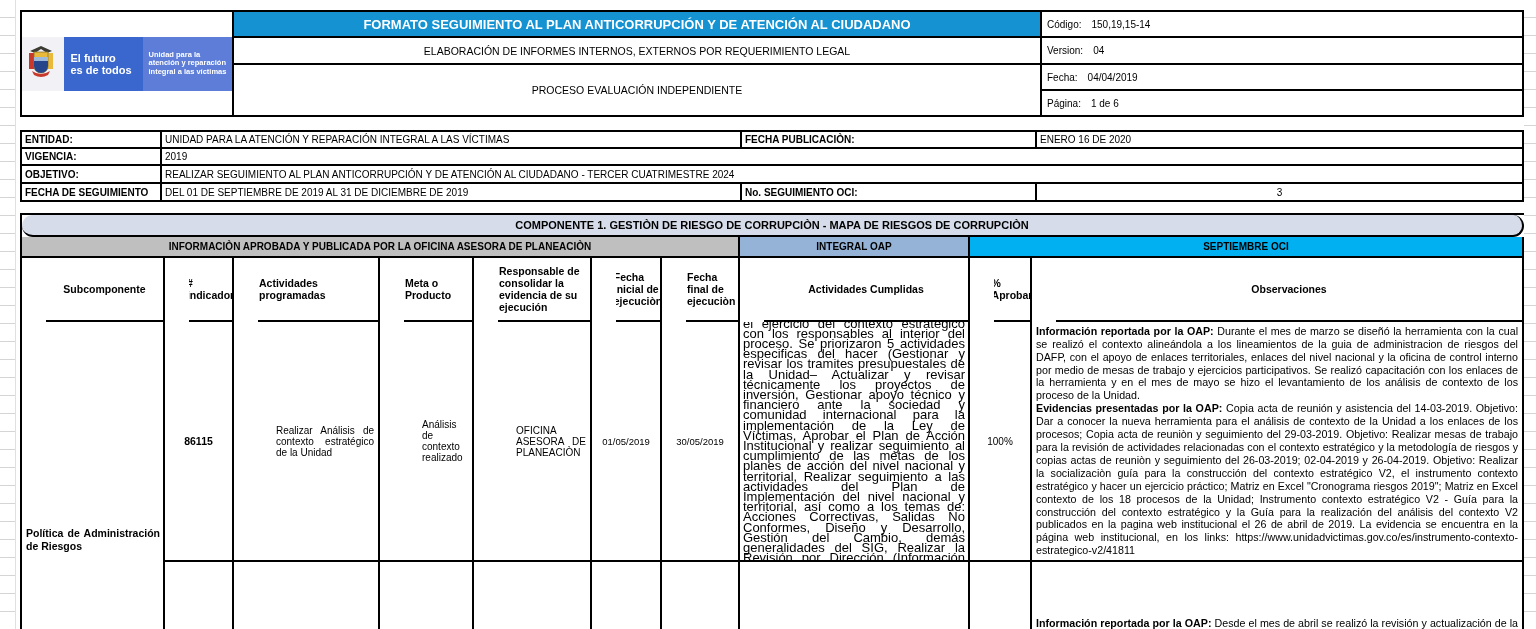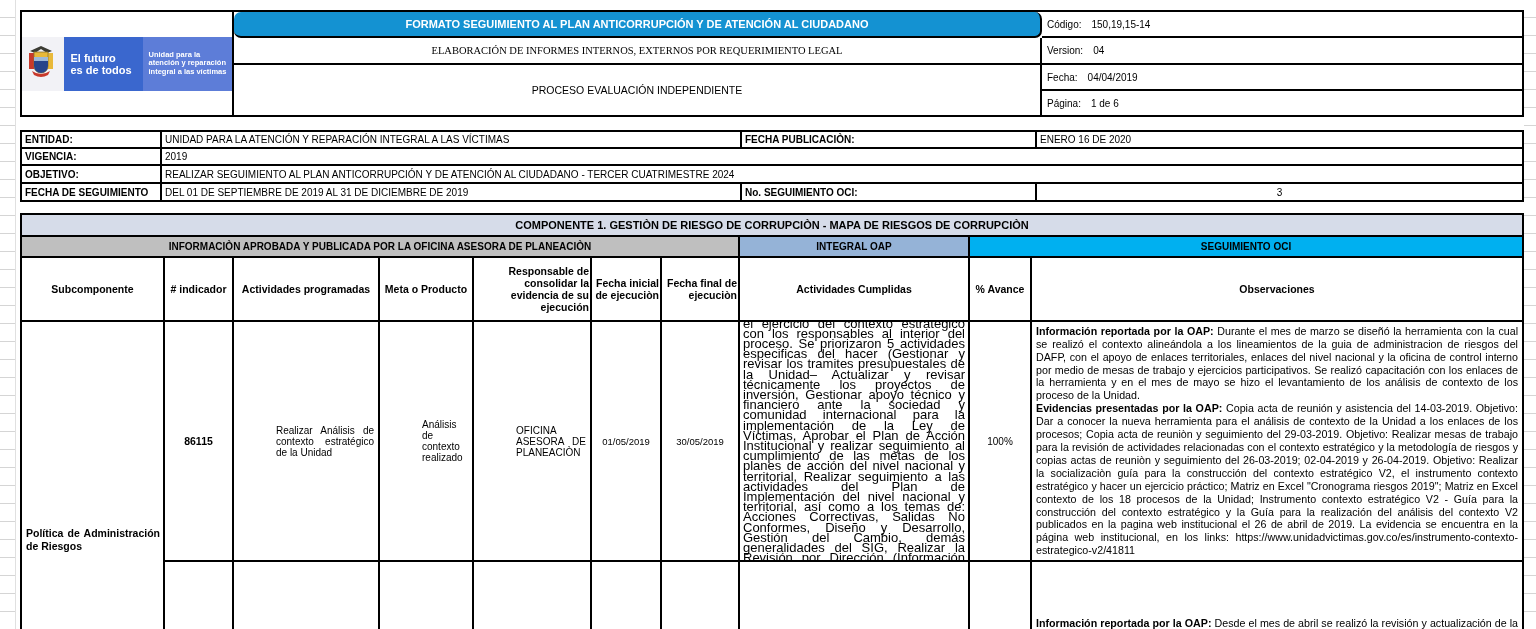--- a/index.html
+++ b/index.html
@@ -18,49 +18,49 @@
 
   
   .hdr{left:20px;top:10px;grid-template-columns:212px 808px 482px;grid-template-rows:26px 27px 26px 26px;}
   .logo-cell{grid-column:1;grid-row:1/5;justify-content:center;}
   .logo{display:flex;align-items:stretch;height:54px;}
   .coat{width:46px;background:#f2f2f6;display:flex;align-items:center;justify-content:center;}
   .brand{width:72px;background:#3a67ce;color:#fff;display:flex;flex-direction:column;justify-content:center;
          padding-left:7px;font-weight:bold;font-size:11px;line-height:12px;}
   .unit{width:84px;background:#5d7dd8;color:#fff;display:flex;align-items:center;
         padding:0 4px 0 6px;font-weight:bold;font-size:7.5px;line-height:8.5px;}
-  .title-bar{grid-column:2;grid-row:1;background:#1492d2;color:#fff;font-weight:bold;font-size:11px;
-             justify-content:center;text-align:left;border-radius:7px;}
-  .sub-bar{grid-column:2;grid-row:2;font-size:10.5px;justify-content:center;text-align:center;font-family:Liberation Serif, serif;}
+  .title-bar{grid-column:2;grid-row:1;background:#1492d2;color:#fff;font-weight:bold;font-size:13px;
+             justify-content:center;text-align:left;}
+  .sub-bar{grid-column:2;grid-row:2;font-size:10.5px;justify-content:center;text-align:center;}
   .proc-bar{grid-column:2;grid-row:3/5;font-size:10.5px;justify-content:center;text-align:center;}
   .kv{font-size:10px;padding-left:5px;gap:10px;white-space:nowrap;}
   .code-cell{grid-column:3;grid-row:1;}
   .ver-cell{grid-column:3;grid-row:2;}
   .fec-cell{grid-column:3;grid-row:3;}
   .pag-cell{grid-column:3;grid-row:4;}
 
   
   .info{left:20px;top:130px;grid-template-columns:140px 580px 295px 487px;
         grid-template-rows:17px 17px 18px 18px;}
   .info > div{font-size:10px;padding:0 3px;white-space:nowrap;}
   .lab{font-weight:bold;}
   .c-val3{text-align:center;justify-content:center;}
 
   
   .main{left:20px;top:213px;
         grid-template-columns:143px 69px 146px 94px 118px 70px 78px 230px 62px 492px;
         grid-template-rows:22px 21px 64px 240px 150px;}
   .comp-title{grid-column:1/11;grid-row:1;background:#d6dce9;font-weight:bold;font-size:11px;
-              justify-content:center;text-align:center;}
+              justify-content:center;text-align:center;border-radius:11px;}
   .grp{font-weight:bold;font-size:10px;justify-content:center;text-align:center;}
   .grp-info{grid-column:1/8;grid-row:2;background:#bfbfbf;}
   .grp-oap{grid-column:8;grid-row:2;background:#95b3d7;}
   .grp-oci{grid-column:9/11;grid-row:2;background:#00b0f0;}
   .colh{grid-row:3;font-weight:bold;font-size:10.5px;line-height:12px;justify-content:center;
-        text-align:right;padding:0 1px;}
+        text-align:left;padding:0 1px;margin-left:24px;}
   .dc{grid-row:4;font-size:10px;padding:2px 4px;}
   .subcomp{grid-column:1;grid-row:4/6;position:relative;}
   .subcomp span{position:absolute;top:205px;left:4px;right:3px;font-weight:bold;font-size:10.5px;
                 line-height:13px;text-align:justify;}
   .ind{justify-content:center;font-weight:bold;font-size:10.5px;}
   .just{text-align:justify;align-items:center;padding-left:42px;}
   .just p,.obs p{margin:0;width:100%;}
   .datec{justify-content:center;font-size:9.5px;}
   .cump{font-size:13px;line-height:10.2px;text-align:justify;align-items:flex-start;padding:2px 3px;}
   .avan{justify-content:center;}
@@ -133,31 +133,31 @@
     <div style="grid-column:2;grid-row:4">DEL 01 DE SEPTIEMBRE DE 2019 AL 31 DE DICIEMBRE DE 2019</div>
     <div class="lab" style="grid-column:3;grid-row:4">No. SEGUIMIENTO OCI:</div>
     <div class="c-val3" style="grid-column:4;grid-row:4">3</div>
   </div>
 
   <div class="grid main">
     <div class="comp-title">COMPONENTE 1. GESTIÒN DE RIESGO DE CORRUPCIÒN - MAPA DE RIESGOS DE CORRUPCIÒN</div>
 
     <div class="grp grp-info">INFORMACIÒN APROBADA Y PUBLICADA POR LA OFICINA ASESORA DE PLANEACIÒN</div>
     <div class="grp grp-oap">INTEGRAL OAP</div>
-    <div class="grp grp-oci">SEGUIMIENTO OCI</div>
+    <div class="grp grp-oci">SEPTIEMBRE OCI</div>
 
     <div class="colh" style="grid-column:1">Subcomponente</div>
     <div class="colh" style="grid-column:2"># indicador</div>
     <div class="colh" style="grid-column:3">Actividades programadas</div>
     <div class="colh" style="grid-column:4">Meta o Producto</div>
     <div class="colh" style="grid-column:5">Responsable de consolidar la evidencia de su ejecución</div>
     <div class="colh" style="grid-column:6">Fecha inicial de ejecuciòn</div>
     <div class="colh" style="grid-column:7">Fecha final de ejecuciòn</div>
     <div class="colh" style="grid-column:8">Actividades Cumplidas</div>
-    <div class="colh" style="grid-column:9">% Avance</div>
+    <div class="colh" style="grid-column:9">% Aprobar</div>
     <div class="colh" style="grid-column:10">Observaciones</div>
 
     <div class="dc subcomp" style="grid-column:1">
       <span>Política de Administración de Riesgos</span>
     </div>
     <div class="dc ind" style="grid-column:2">86115</div>
     <div class="dc just" style="grid-column:3">
         <p>Realizar Análisis de contexto estratégico de la Unidad</p>
       </div>
     <div class="dc just" style="grid-column:4">

